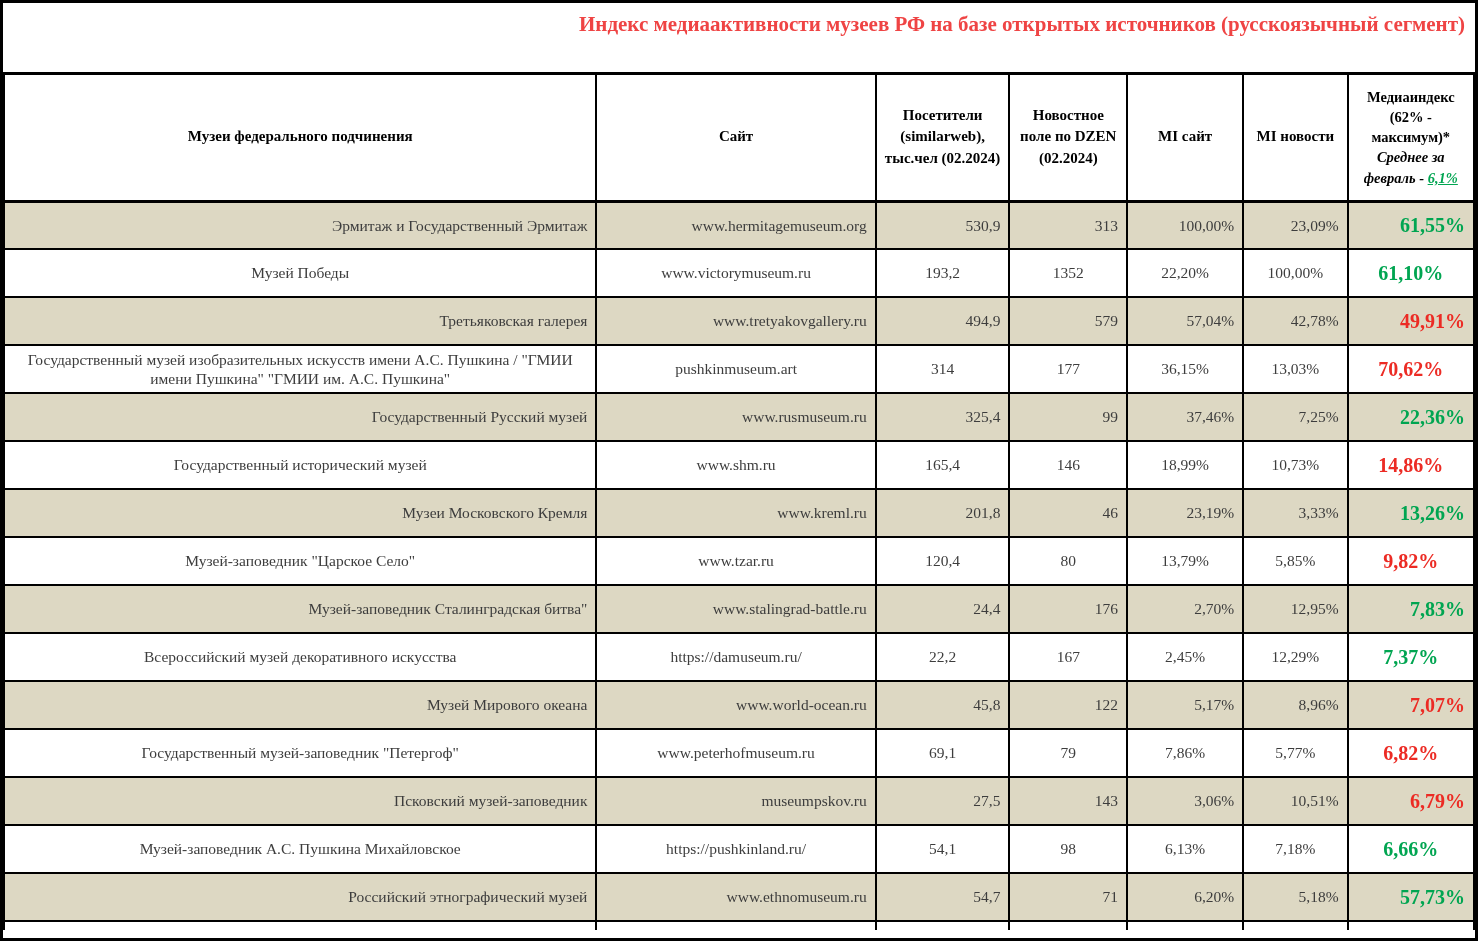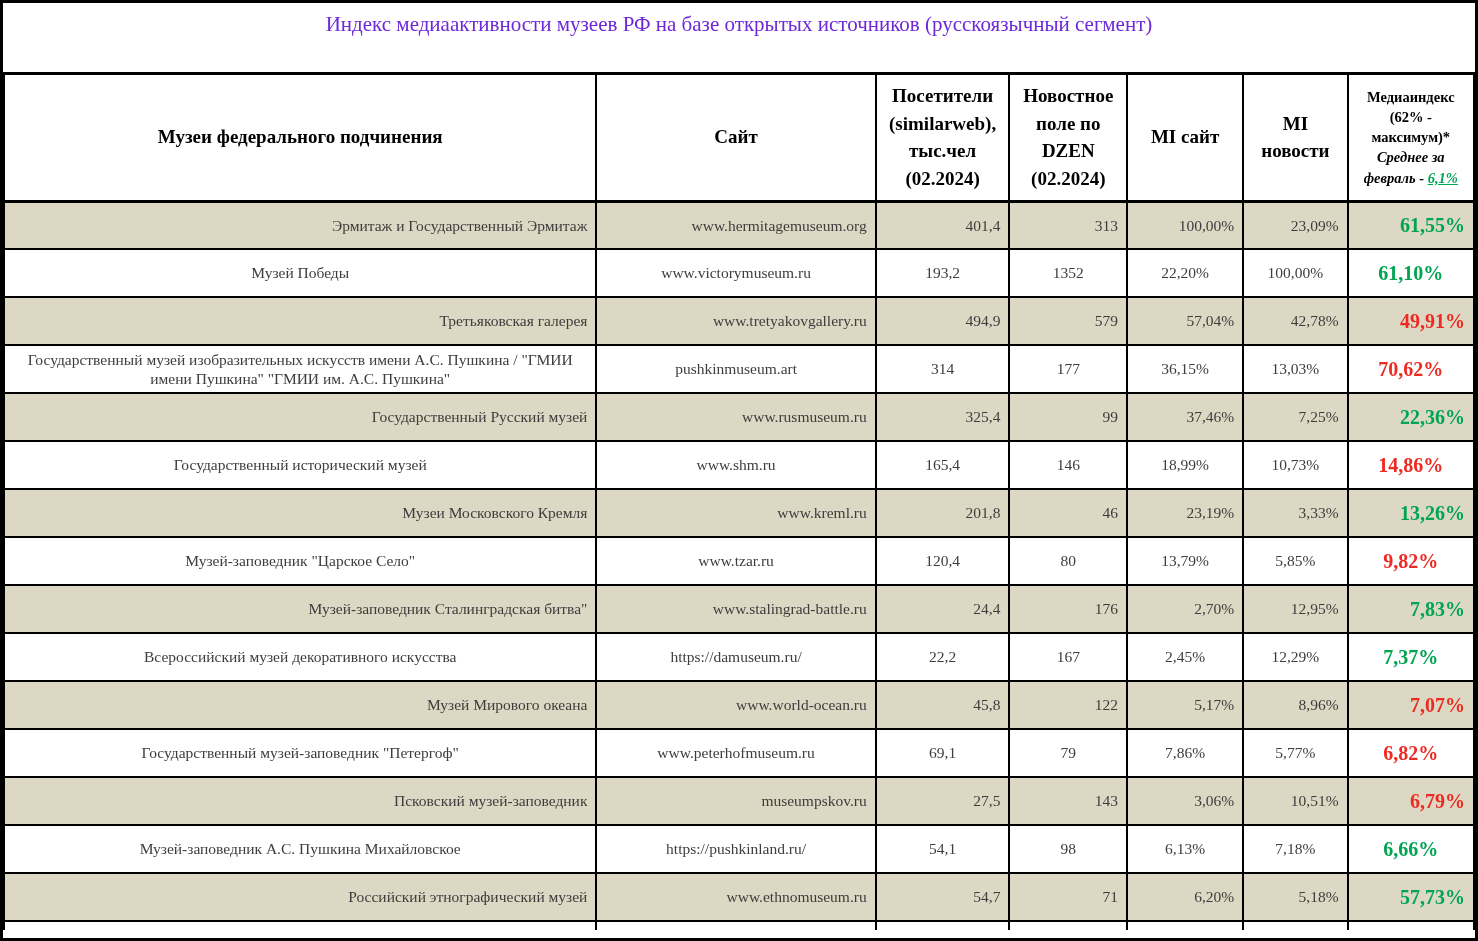--- a/index.html
+++ b/index.html
@@ -14,21 +14,21 @@
     border: 3px solid #000;
     background: #fff;
     overflow: hidden;
   }
   .title-block {
     border-bottom: 3px solid #000;
     text-align: center;
     padding: 7px 10px 5px 10px;
     height: 72px;
   }
-  .title-line { font-size: 21px; font-weight: normal; color: #6d28d9; line-height: 1.4; }
+  .title-line { font-size: 21px; font-weight: bold; color: #ef4444; line-height: 1.4; text-align: right; }
   table {
     width: 100%;
     border-collapse: collapse;
     table-layout: fixed;
   }
   col.c-museum   { width: 40.3%; }
   col.c-site     { width: 19.0%; }
   col.c-visitors { width: 9.1%;  }
   col.c-dzen     { width: 8.0%;  }
   col.c-misite   { width: 7.9%;  }
@@ -37,21 +37,21 @@
   th, td {
     border: 2px solid #000;
     text-align: center;
     vertical-align: middle;
     padding: 3px 8px;
   }
   thead th {
     border-top: none;
     border-bottom: 3px solid #000;
     height: 126px;
-    font-size: 19px;
+    font-size: 15px;
     font-weight: bold;
     color: #000;
     line-height: 1.45;
   }
   thead th.mediaindex-th { font-size: 14.5px; line-height: 1.4; padding: 3px 4px; }
   .mi-note, .mi-avg { font-style: italic; font-weight: bold; }
   .mi-avg { color: var(--green, #00a551); text-decoration: underline; }
   tbody td {
     height: 48px;
     font-size: 15.5px;
@@ -94,21 +94,21 @@
         <th class="mediaindex-th">
           <span class="mi-main">Медиаиндекс (62% - максимум)*</span>
           <span class="mi-note">Среднее за февраль - </span><span class="mi-avg">6,1%</span>
         </th>
       </tr>
     </thead>
     <tbody>
         <tr class="beige">
       <td>Эрмитаж и Государственный Эрмитаж</td>
       <td>www.hermitagemuseum.org</td>
-      <td>401,4</td>
+      <td>530,9</td>
       <td>313</td>
       <td>100,00%</td>
       <td>23,09%</td>
       <td class="idx-cell green">61,55%</td>
     </tr>
         <tr>
       <td>Музей Победы</td>
       <td>www.victorymuseum.ru</td>
       <td>193,2</td>
       <td>1352</td>

